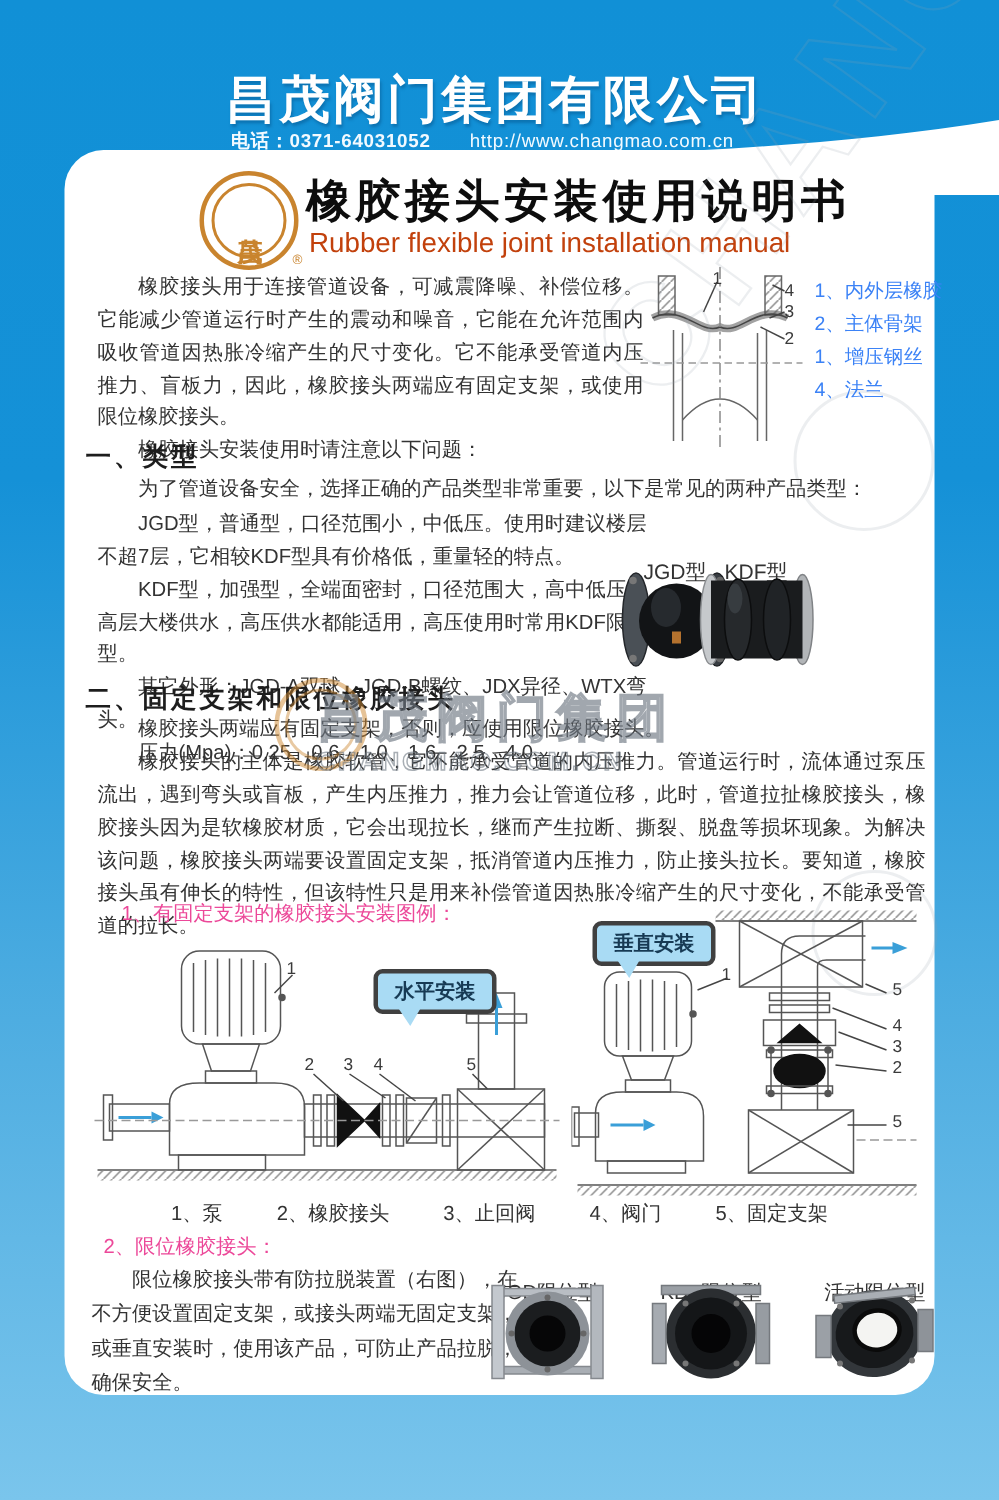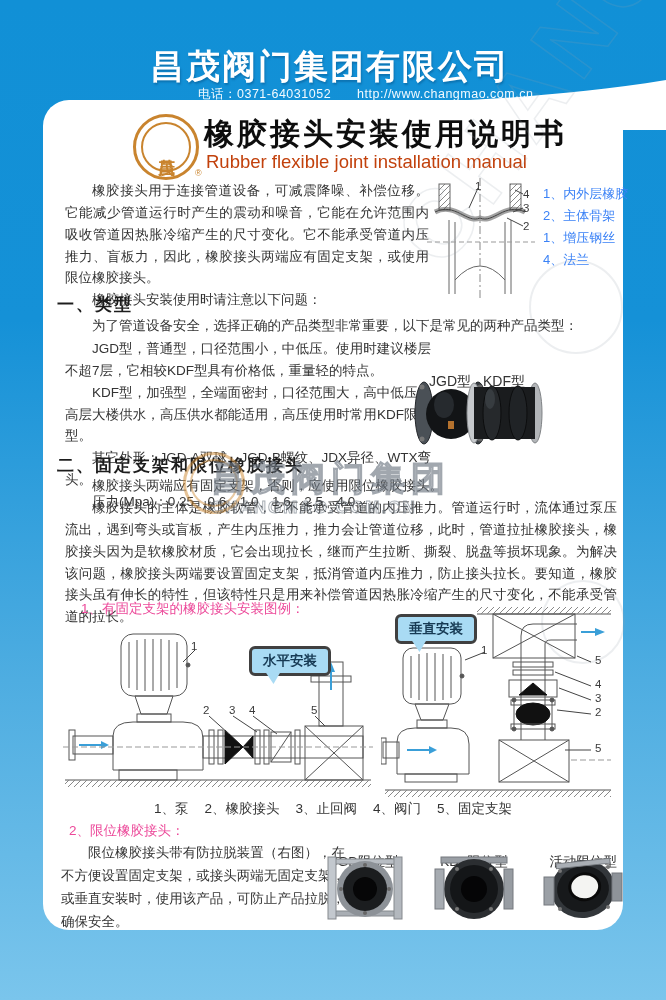--- a/index.html
+++ b/index.html
@@ -6,21 +6,21 @@
   body{
     width:666px;height:1000px;position:relative;overflow:hidden;
     font-family:"Liberation Sans","DejaVu Sans",sans-serif;
     background:linear-gradient(180deg,#1190d6 0%,#1591d7 32%,#4eade1 68%,#7ac5ec 100%);
   }
   .abs{position:absolute;}
   
   .company{left:150px;top:44px;font-size:34px;font-weight:900;color:#fff;letter-spacing:2px;
     text-shadow:1px 2px 2px rgba(0,60,110,.35);white-space:nowrap;}
   .contact{left:154px;top:86px;font-size:12.5px;color:#f2faff;white-space:nowrap;letter-spacing:.5px;}
-  .contact b{font-weight:normal;margin-right:26px;margin-left:44px;}
+  .contact b{font-weight:bold;margin-right:26px;}
   .swoosh{left:0;top:0;}
   
   .card{left:43px;top:100px;width:580px;height:830px;background:#fff;border-radius:26px;}
   .card *{position:absolute;}
   
   .logo{left:90px;top:14px;width:60px;height:60px;border:3px solid #c9842e;border-radius:50%;
     display:flex;align-items:center;justify-content:center;}
   .logo-inner{position:static!important;width:46px;height:46px;border:2px solid #c9842e;border-radius:50%;
     display:flex;align-items:center;justify-content:center;color:#c9842e;font-weight:bold;
     font-size:17px;line-height:.95;text-align:center;writing-mode:vertical-rl;letter-spacing:-2px;}
@@ -47,21 +47,21 @@
   .sub1{left:38px;top:500px;}
   .diagH{left:14px;top:518px;}
   .diagV{left:338px;top:500px;}
   .bubble{background:#a9dbf4;border:3px solid #404040;border-radius:6px;padding:3px 11px;
     font-size:13.5px;font-weight:bold;color:#173a54;white-space:nowrap;z-index:5;}
   .bubble:after{content:'';position:absolute;left:12px;bottom:-11px;width:0;height:0;
     border-style:solid;border-color:#a9dbf4 transparent transparent transparent;
     border-width:12px 4px 0 11px;transform:skewX(-14deg);}
   .bubH{left:206px;top:546px;}
   .bubV{left:352px;top:514px;}
-  .caption{left:0;top:700px;width:580px;display:flex;justify-content:center;gap:16px;
+  .caption{left:0;top:700px;width:580px;display:flex;justify-content:center;gap:36px;
     font-size:13.5px;color:#333;}
   .caption span{position:static!important;white-space:nowrap;}
   .sub2{left:26px;top:722px;}
   .s2p3{left:18px;top:742px;width:284px;line-height:1.7;}
   .prow2{left:288px;top:720px;width:286px;display:flex;gap:6px;justify-content:space-between;}
   .photo2 span{font-size:13.5px;}
   .co{font-size:11.5px;color:#3a3a3a;z-index:4;}
   
   .wm-center{left:168px;top:356px;z-index:3;pointer-events:none;}
   .wm-l1{position:static!important;font-size:34px;font-weight:900;letter-spacing:6px;color:transparent;

